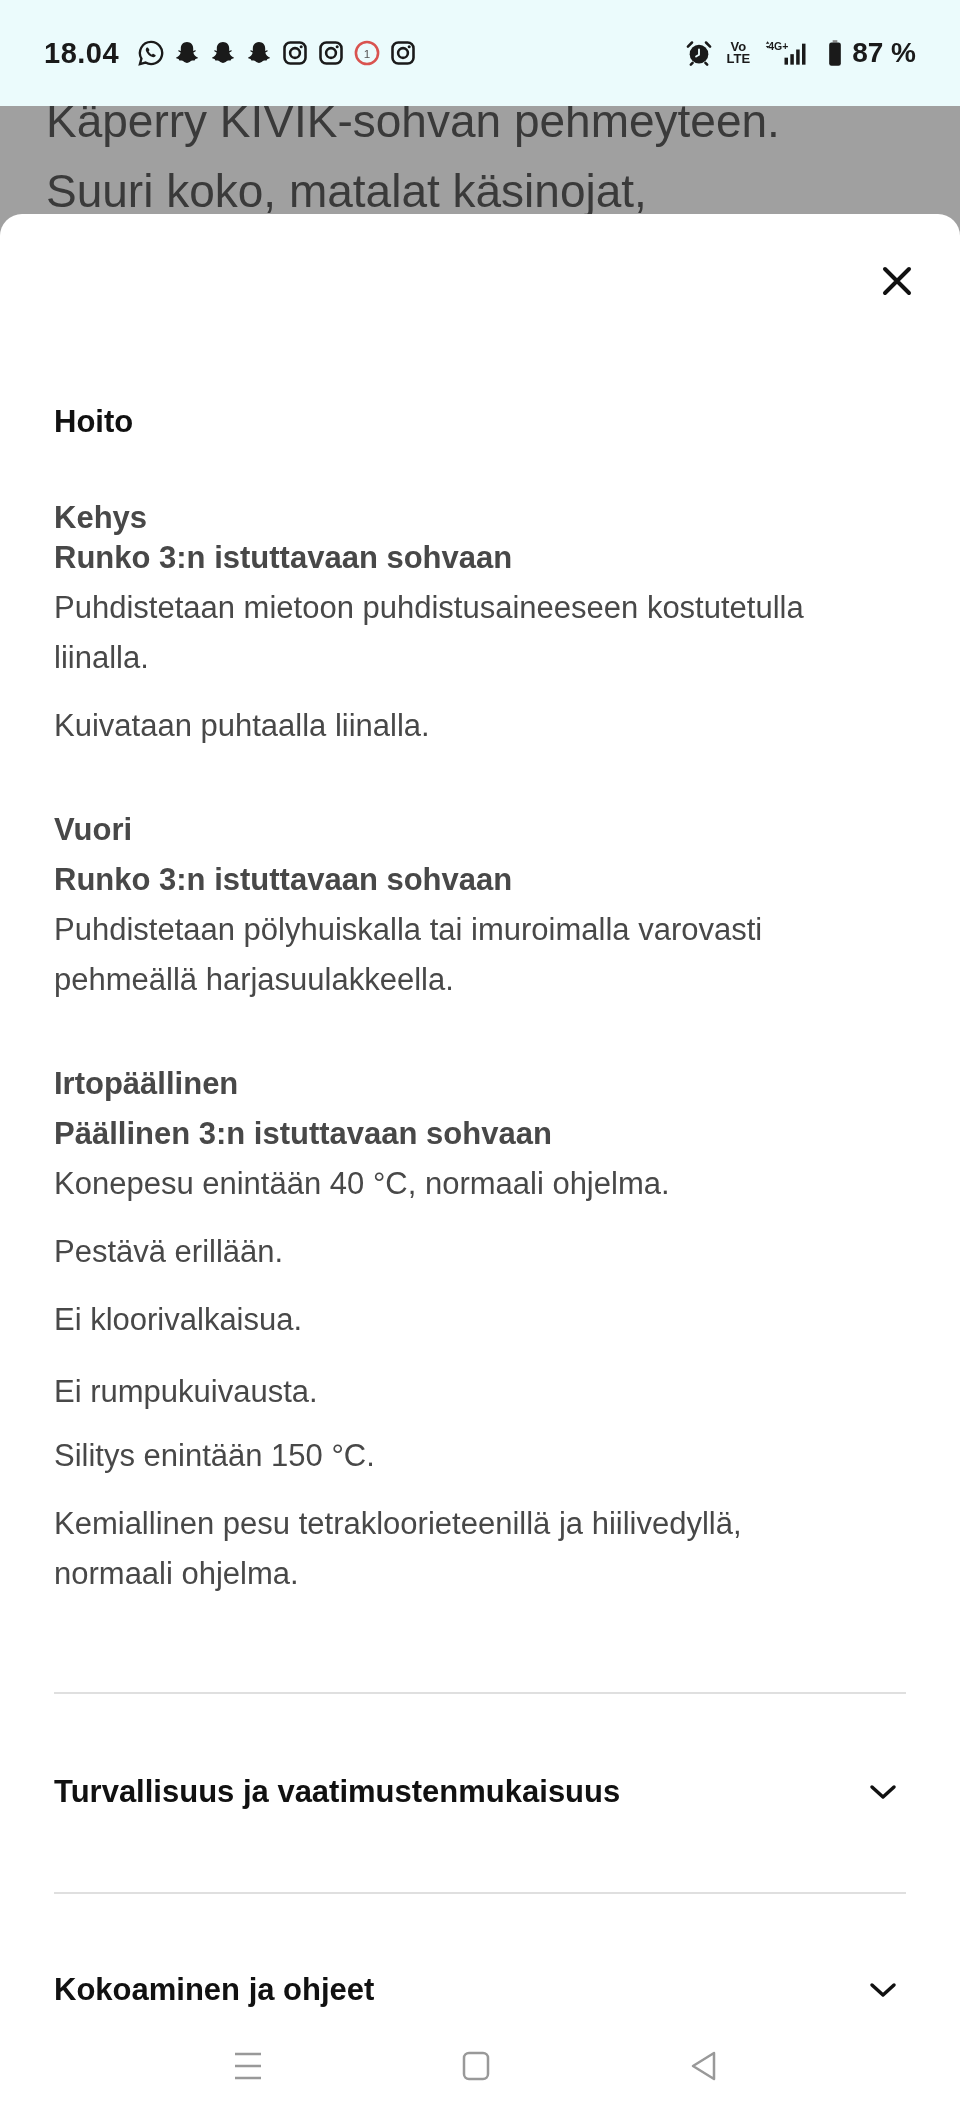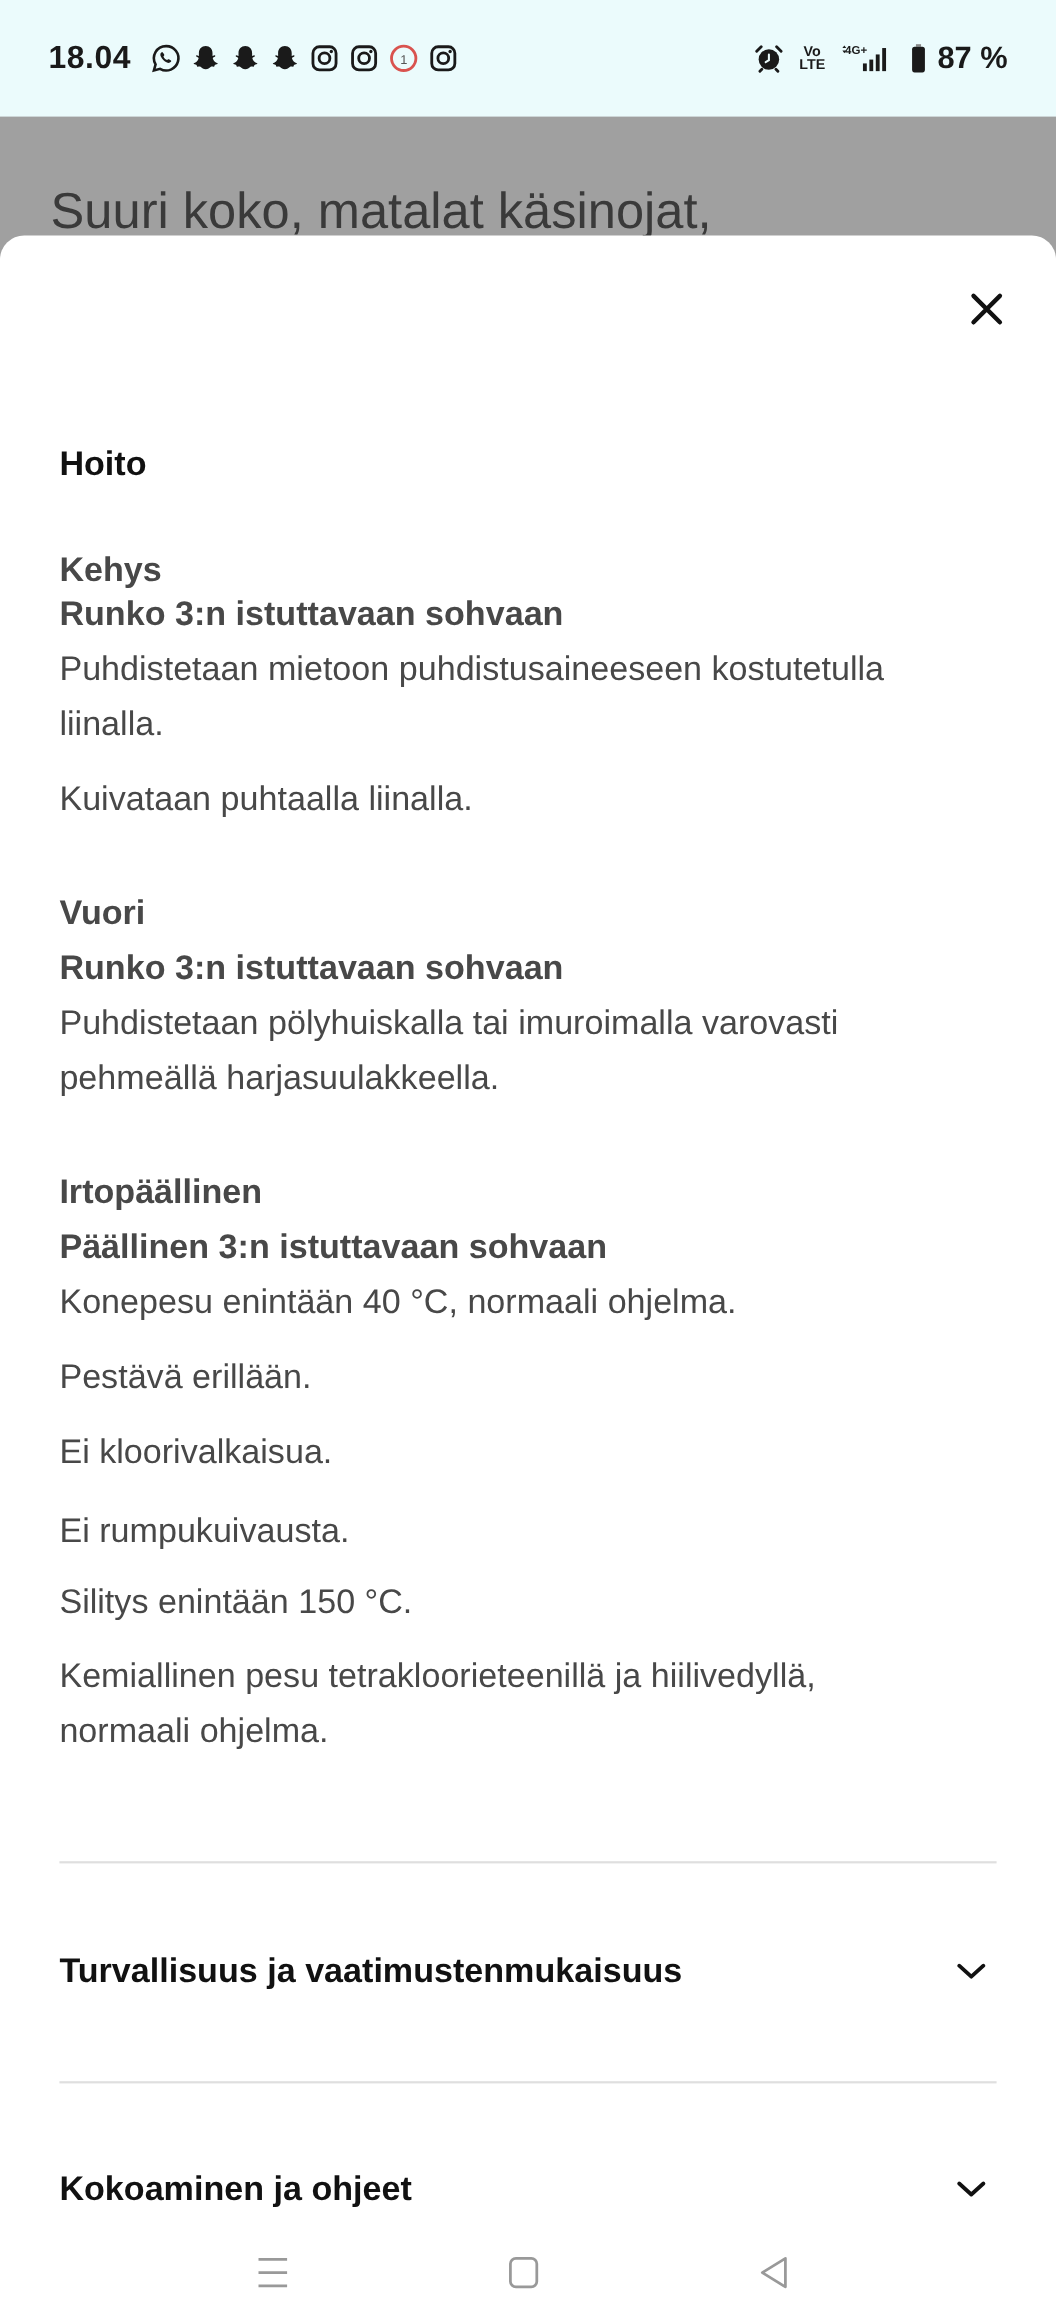--- a/index.html
+++ b/index.html
@@ -128,20 +128,21 @@
       <svg viewBox="0 0 12 24" style="width:16px;height:28px;">
           <rect x="4" y="1" width="4" height="2" fill="#888888"></rect>
           <rect x="1" y="3" width="10" height="20" rx="2" fill="#1a1a1a"></rect>
         </svg>
     </span>
     <span class="battery-pct">87 %</span>
   </div>
 </div>
 
 <div class="bg-page">
+  <div class="bg-line" style="top:-12px;">Käperry KIVIK-sohvan pehmeyteen.</div>
   <div class="bg-line" style="top:58px;">Suuri koko, matalat käsinojat,</div>
 </div>
 
 <div class="sheet"></div>
 
 <div class="close-btn">
   <svg width="30" height="30" viewBox="0 0 30 30">
       <path d="M3 3 27 27M27 3 3 27" stroke="#111111" stroke-width="4" stroke-linecap="round"></path>
     </svg>
 </div>

